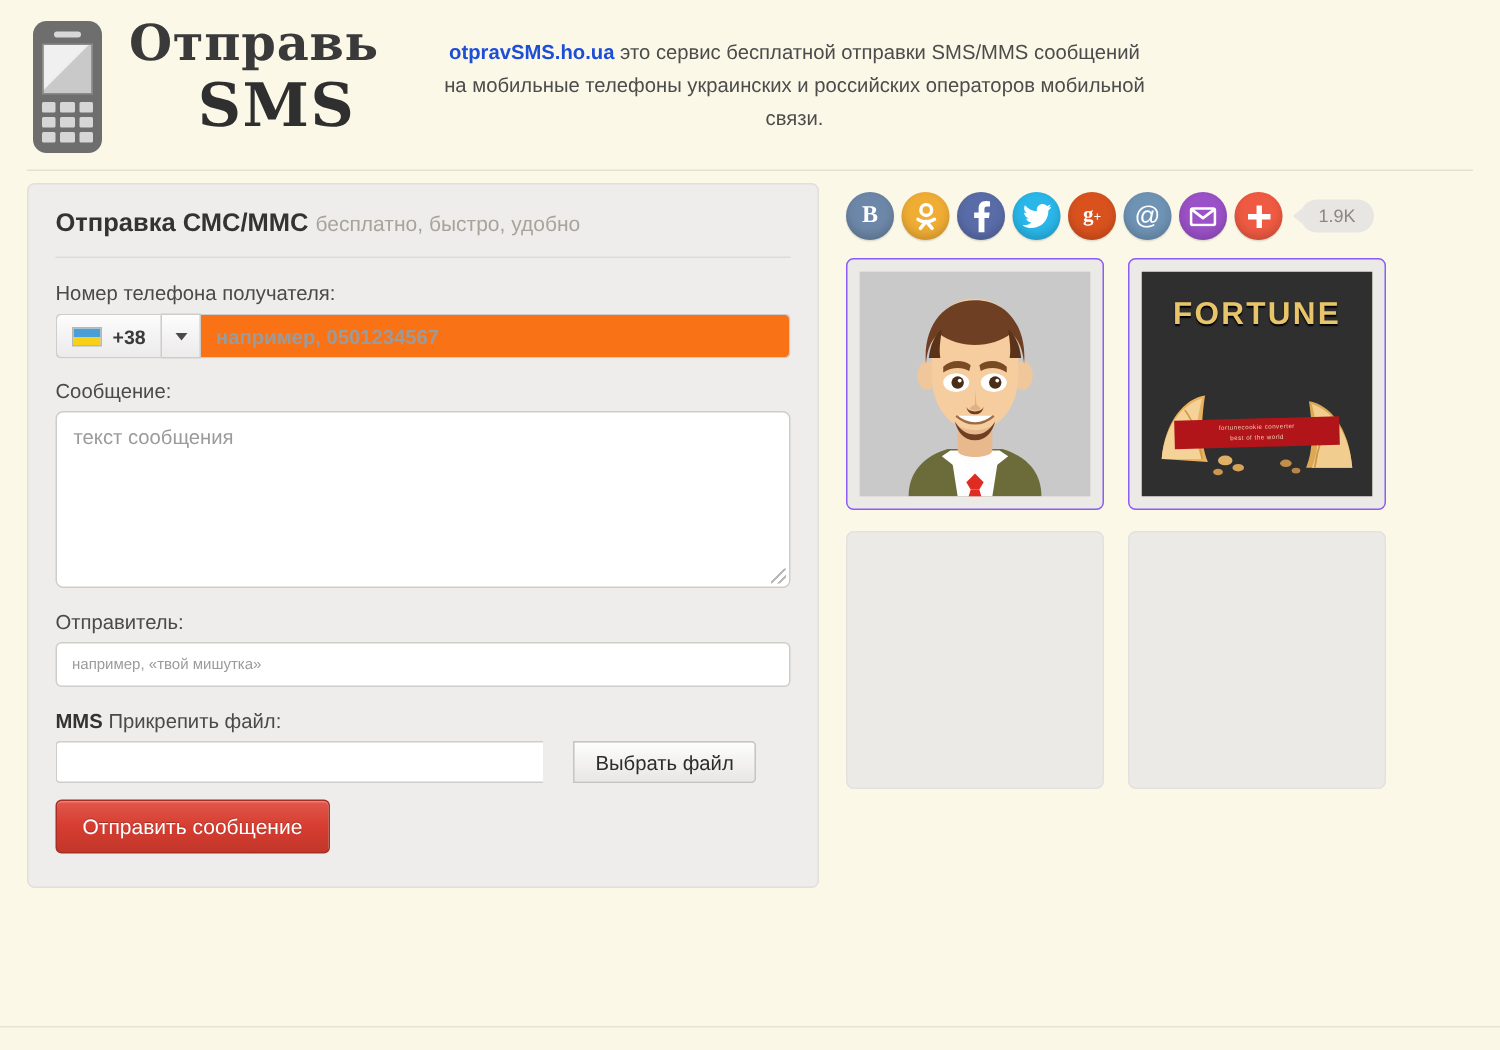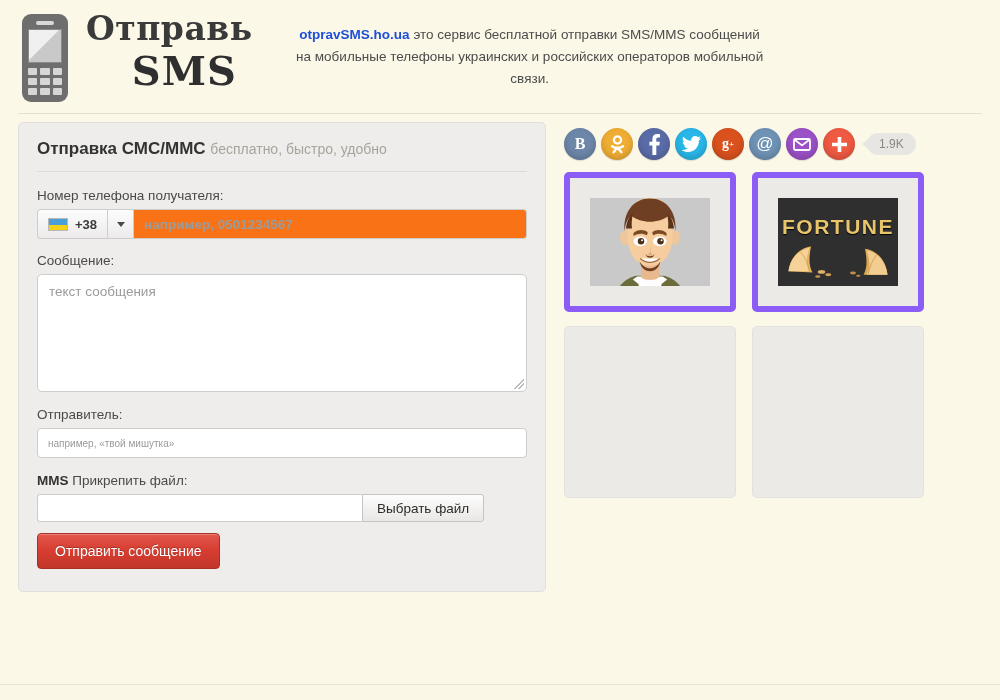--- a/index.html
+++ b/index.html
@@ -182,21 +182,21 @@
     background: #fff;
     padding: 0 10px;
     font-size: 10px;
     color: #333;
     font-family: "Liberation Sans", sans-serif;
     outline: none;
     margin-bottom: 15px;
   }
   .sender-input::placeholder { color: #9b9b9b; }
 
-  .file-row { display: flex; align-items: stretch; margin-bottom: 11px; }
+  .file-row { display: flex; align-items: stretch; margin-bottom: 11px; gap: 20px; }
   .file-path {
     width: 325px; height: 28px;
     border: 1px solid #cfcdc9;
     border-right: none;
     border-radius: 3px 0 0 3px;
     background: #fff;
     padding: 0 8px;
     font-size: 13px;
     font-family: "Liberation Sans", sans-serif;
     outline: none;
@@ -250,25 +250,25 @@
   .scount::before {
     content: ""; position: absolute; left: -5px; top: 50%;
     transform: translateY(-50%);
     border-top: 5px solid transparent;
     border-bottom: 5px solid transparent;
     border-right: 6px solid #e8e6e2;
   }
 
   .thumbs { display: flex; gap: 16px; margin-top: 6px; }
   .thumb {
-    width: 172px; height: 140px;
+    width: 172px; height: 168px;
     background: #eceae6;
-    border: 6px solid #8b5cf6;
+    border: 1px solid #8b5cf6;
     border-radius: 5px;
-    padding: 20px;
+    padding: 8px;
     overflow: hidden;
   }
   .thumb-inner { width: 100%; height: 100%; overflow: hidden; position: relative; }
 
   
   .avatar-bg { width: 100%; height: 100%; background: #c9c9c9; position: relative; }
 
   
   .fc { width: 100%; height: 100%; background: #2f2f2f; position: relative; }
   .fc-title {

